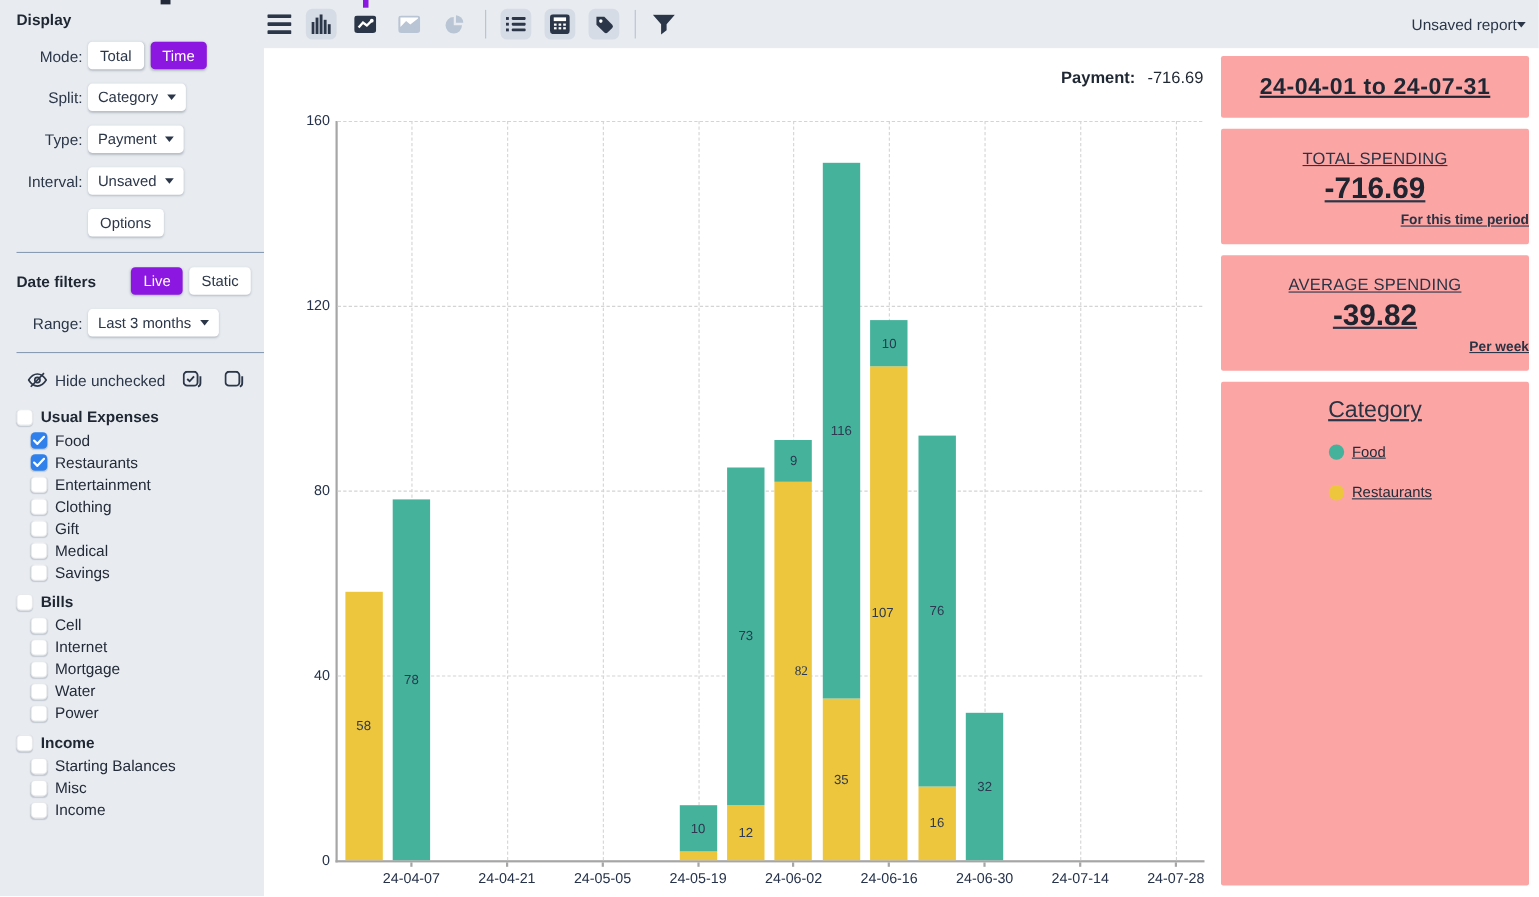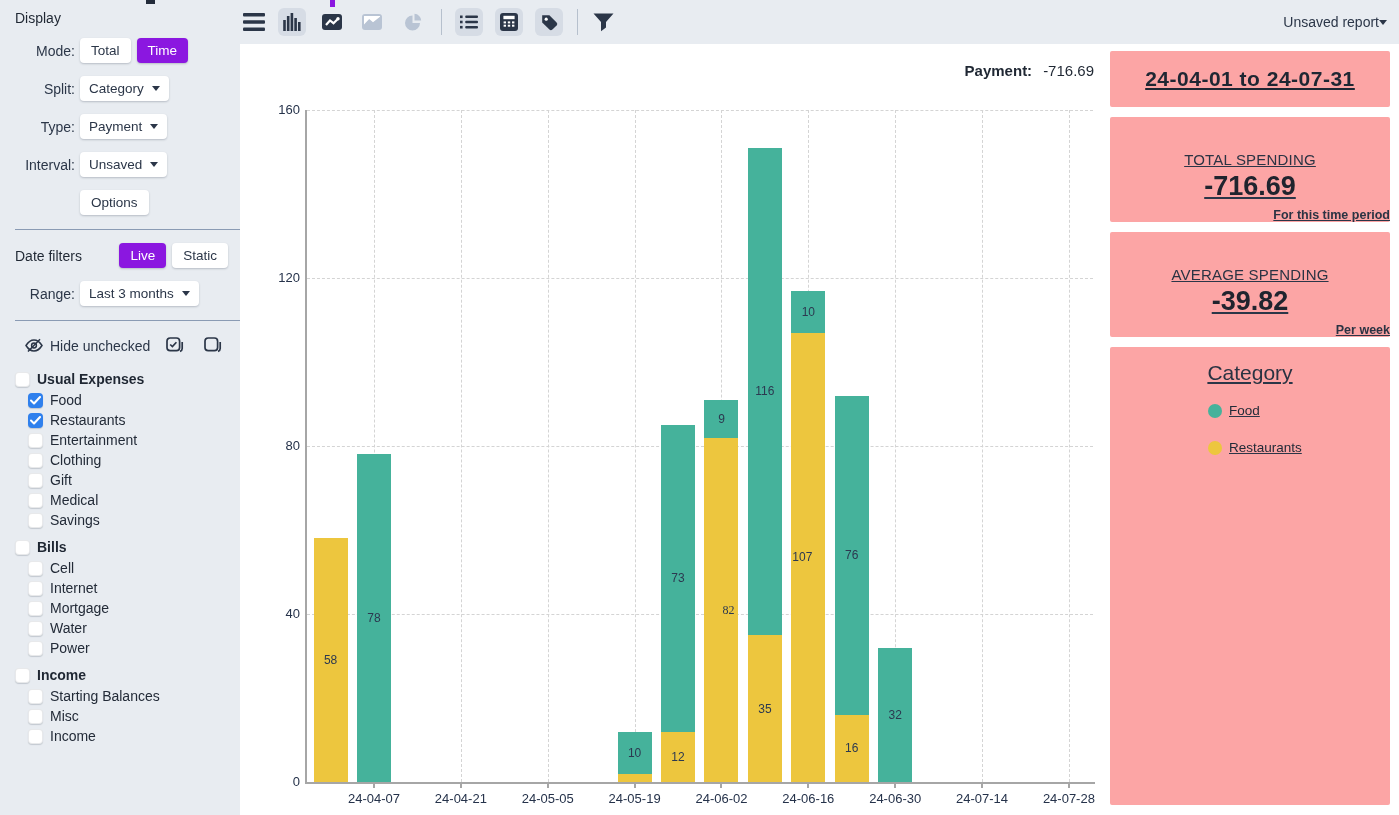--- a/index.html
+++ b/index.html
@@ -1,21 +1,21 @@
 <!DOCTYPE html>
 <html><head>
 <meta charset="utf-8">
 <style>
   html,body{margin:0;padding:0;background:#fff;}
   .page{position:relative;width:1399px;height:815px;background:#fff;overflow:hidden;
         font-family:"Liberation Sans",sans-serif;color:#2b3648;}
 
   
   .sidebar{position:absolute;left:0;top:0;width:240px;height:815px;background:#e8ecf1;box-sizing:border-box;padding-top:6px;}
-  .sb-title{font-size:14px;font-weight:400;color:#1f2733;margin:4px 0 12px 15px;}
+  .sb-title{font-size:14px;font-weight:700;color:#1f2733;margin:4px 0 12px 15px;}
   .form-row{display:flex;align-items:center;margin:0 0 13px 0;}
   .form-label{width:62px;margin-left:13px;margin-right:5px;text-align:right;font-size:14px;color:#2b3648;flex:none;}
   .btn{background:#fff;border:none;border-radius:4px;padding:5px 11px;font-size:13.5px;color:#2b3648;
        font-family:"Liberation Sans",sans-serif;box-shadow:0 1px 2px rgba(40,50,70,.25);cursor:pointer;}
   .btn.active{background:#8b17e0;color:#fff;}
   .btn+.btn{margin-left:6px;}
   .select{display:inline-flex;align-items:center;gap:8px;background:#fff;border-radius:4px;padding:5px 9px;
           font-size:13.5px;color:#2b3648;box-shadow:0 1px 2px rgba(40,50,70,.25);cursor:pointer;}
   .caret{width:0;height:0;border-left:4px solid transparent;border-right:4px solid transparent;border-top:5px solid #2b3648;}
   .separator{border:none;border-top:1px solid #8a9bb4;margin:14px 0 0 15px;}
@@ -60,21 +60,21 @@
   .bar-label{position:absolute;font-size:12px;color:#2c3950;text-align:center;}
   .ytick{position:absolute;left:0;width:60px;text-align:right;font-size:13px;color:#25324a;}
   .xtick{position:absolute;width:86px;text-align:center;font-size:13px;color:#25324a;}
   .tickmark{position:absolute;width:2px;height:4px;background:#a6a6a6;}
 
   
   .panel{position:absolute;left:870px;top:7px;width:280px;}
   .card{background:#fca5a5;border-radius:2px;margin-bottom:10px;box-sizing:border-box;text-decoration:underline;}
   .card.range{height:56px;display:flex;align-items:center;justify-content:center;
               font-size:21px;font-weight:700;color:#1f2733;letter-spacing:.5px;}
-  .card.stat{height:105px;text-align:center;padding-top:34px;}
+  .card.stat{height:105px;text-align:center;padding-top:19px;}
   .stat-title{font-size:15px;color:#2b3343;letter-spacing:.2px;}
   .stat-value{font-size:27px;font-weight:700;color:#20242e;margin-top:3px;}
   .stat-caption{font-size:12.5px;font-weight:700;color:#2b3343;margin-top:6px;text-align:right;}
   .card.legend{height:458px;margin-bottom:0;padding-top:14px;}
   .legend-title{text-align:center;font-size:21px;color:#2a3342;}
   .legend-items{margin-top:18px;padding-left:98px;}
   .legend-item{display:flex;align-items:center;margin-bottom:22px;}
   .legend-dot{width:14px;height:14px;border-radius:50%;flex:none;}
   .legend-label{font-size:13.5px;color:#232b38;margin-left:7px;}
 

